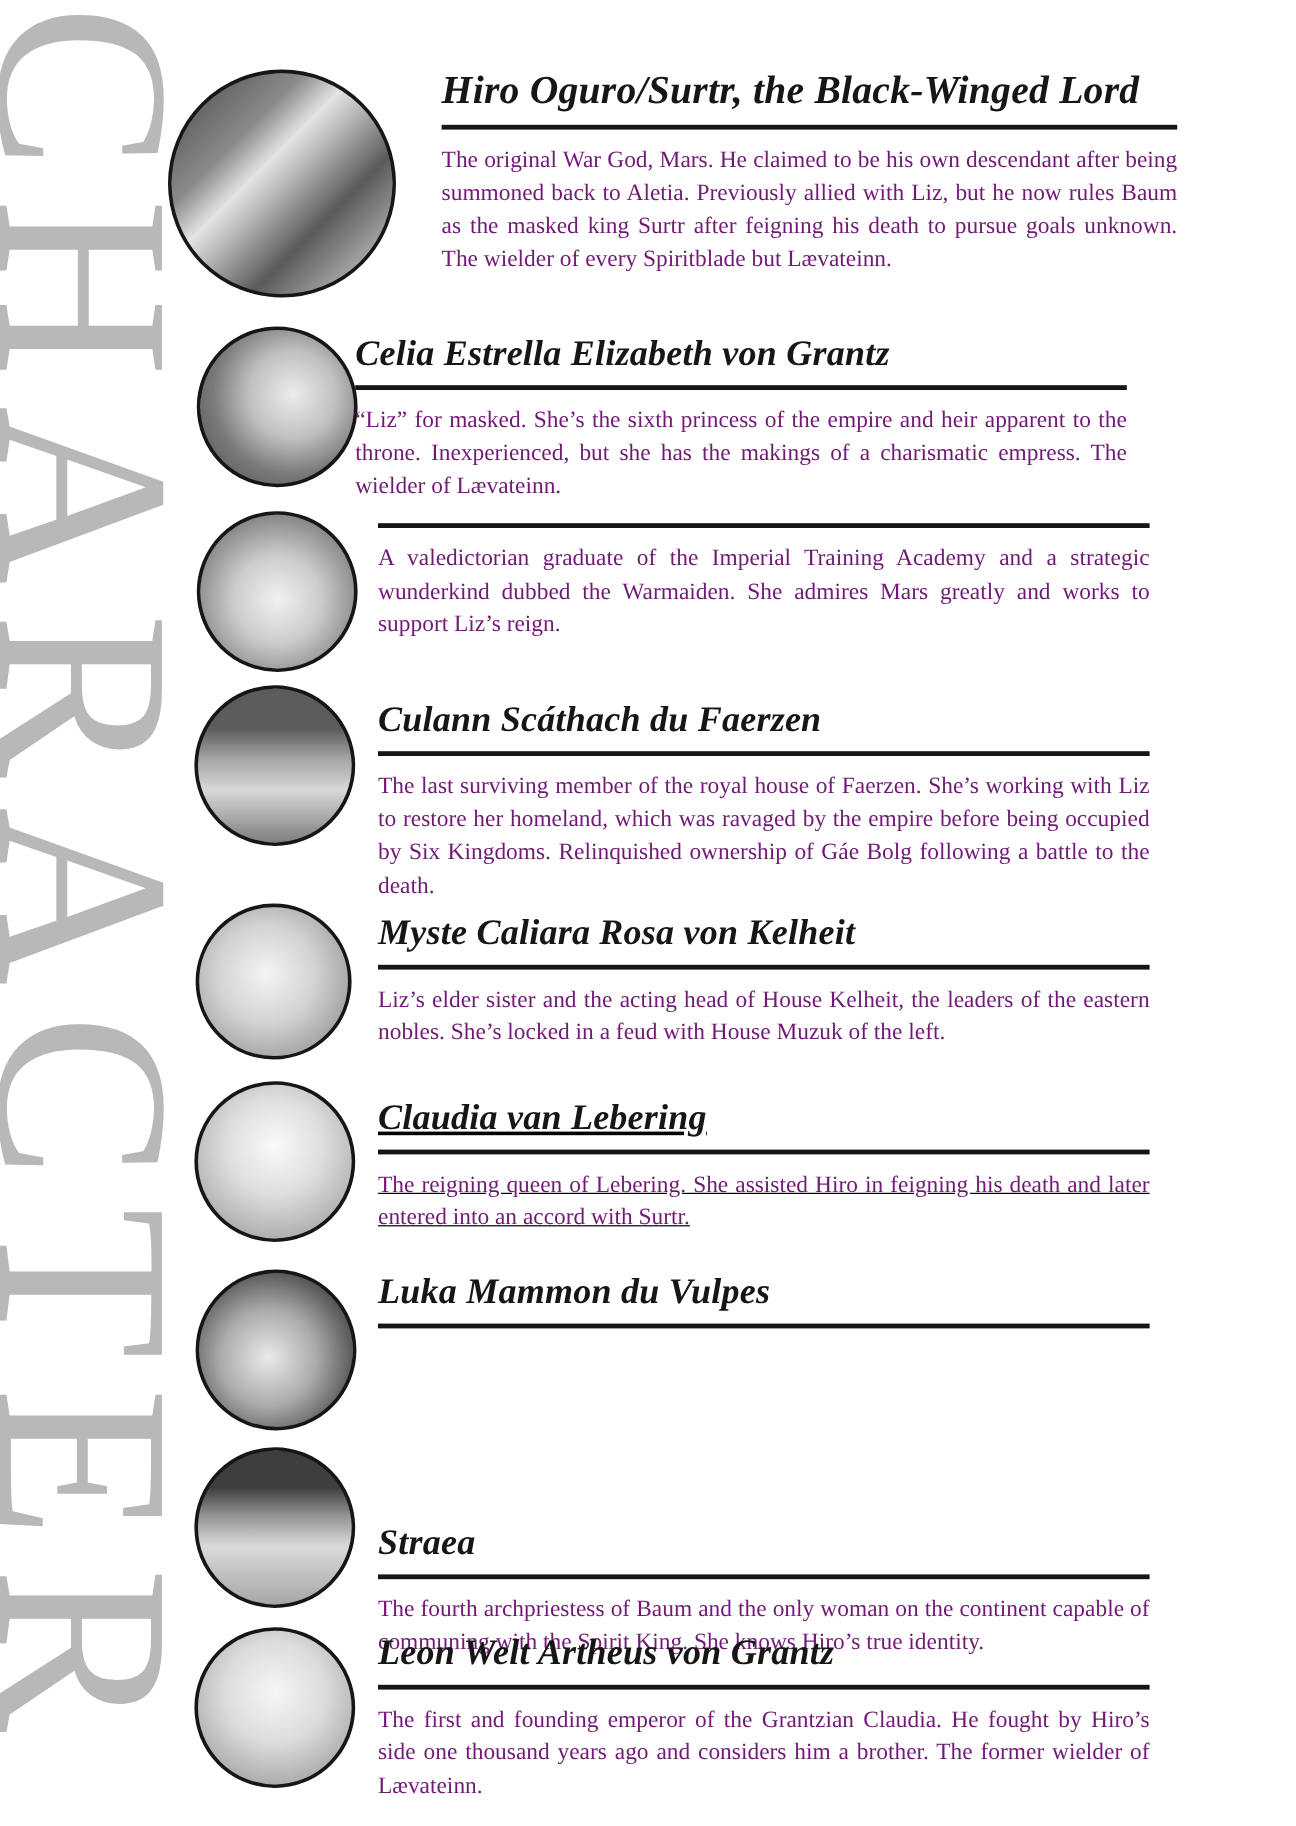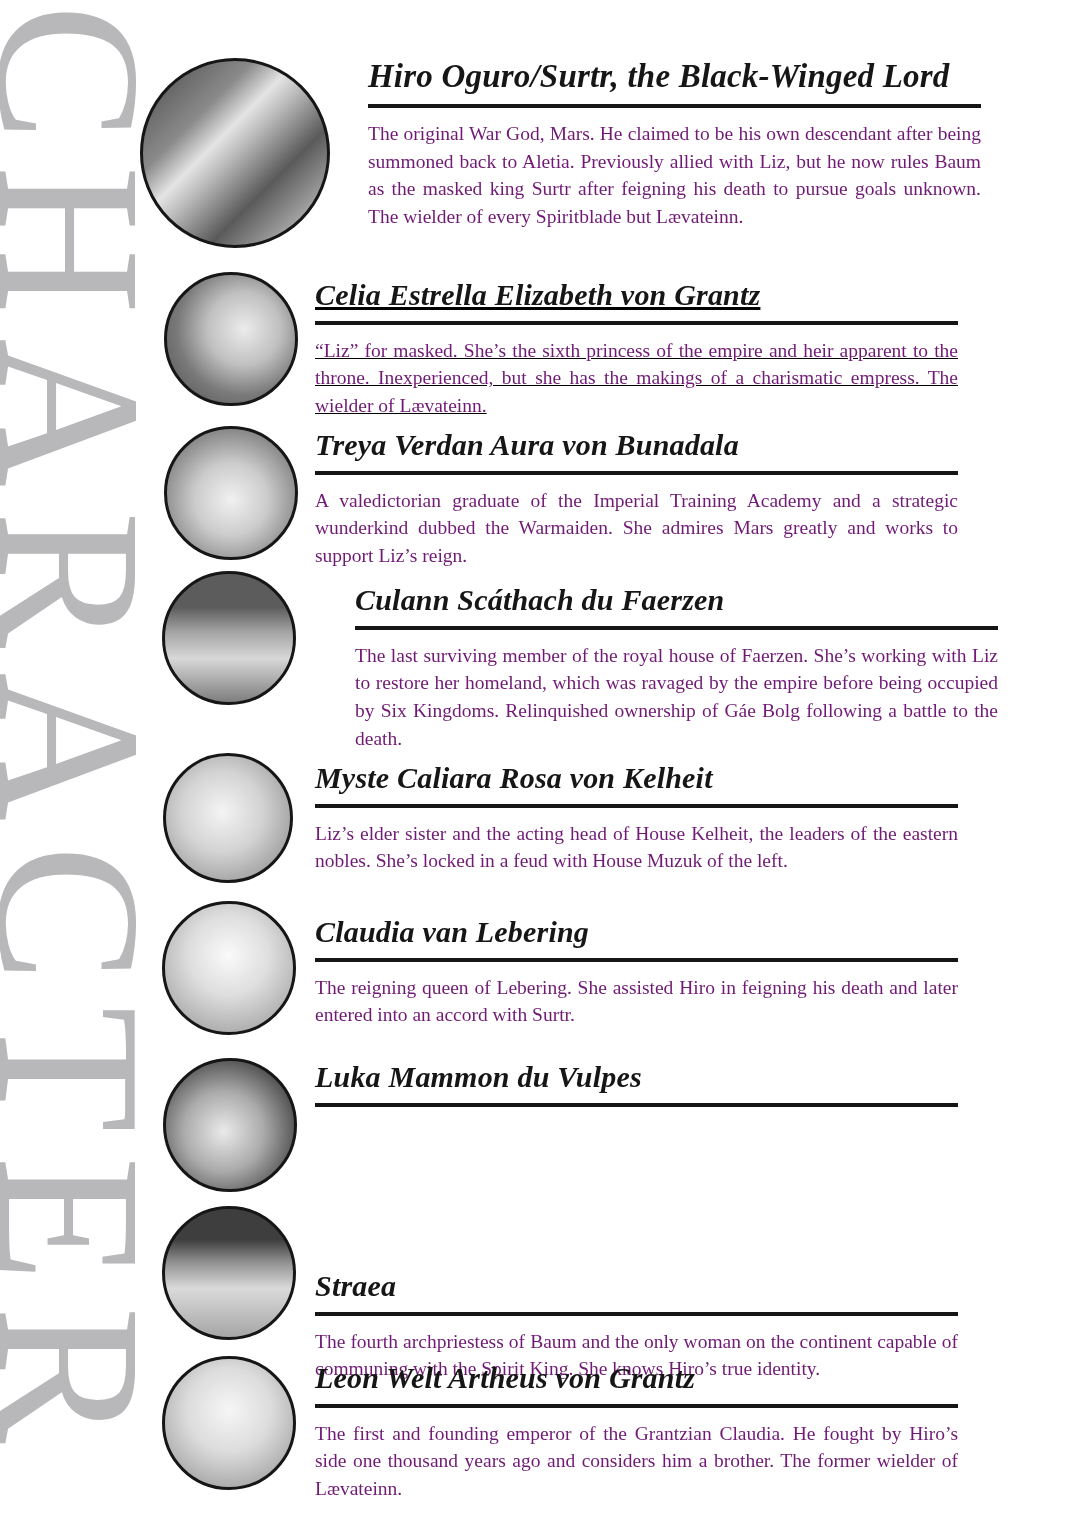--- a/index.html
+++ b/index.html
@@ -59,25 +59,25 @@
         background: linear-gradient(180deg, #3e3e3e 0%, #3e3e3e 24%, #929292 42%, #dadada 62%, #a6a6a6 100%); }
   .p9 { left: 162px; top: 1356px; width: 134px; height: 134px;
         background: radial-gradient(circle at 50% 40%, #f6f6f6 0%, #dcdcdc 42%, #a6a6a6 82%, #707070 100%); }
 
   
   .info {
     position: absolute;
     z-index: 2;
   }
   .i1 { left: 345px; top:  58px; width: 613px; margin-left: 23px; }
-  .i2 { left: 315px; top: 278px; width: 643px; text-decoration: underline; }
+  .i2 { left: 296px; top: 278px; width: 643px; }
   .i3 { left: 315px; top: 428px; width: 643px; }
-  .i4 { left: 315px; top: 583px; width: 643px; margin-left: 40px; }
+  .i4 { left: 315px; top: 583px; width: 643px; }
   .i5 { left: 315px; top: 761px; width: 643px; }
-  .i6 { left: 315px; top: 915px; width: 643px; }
+  .i6 { left: 315px; top: 915px; width: 643px; text-decoration: underline; }
   .i7 { left: 315px; top: 1060px; width: 643px; }
   .i8 { left: 315px; top: 1269px; width: 643px; }
   .i9 { left: 315px; top: 1361px; width: 643px; }
 
   .char-name {
     margin: 0;
     font-family: "Liberation Serif", serif;
     font-style: italic;
     font-weight: bold;
     font-size: 30px;
@@ -123,21 +123,20 @@
   <p class="char-desc">The original War God, Mars. He claimed to be his own descendant after being summoned back to Aletia. Previously allied with Liz, but he now rules Baum as the masked king Surtr after feigning his death to pursue goals unknown. The wielder of every Spiritblade but Lævateinn.</p>
 </section>
 
 <section class="info i2">
   <h2 class="char-name">Celia Estrella Elizabeth von Grantz</h2>
   <div class="rule"></div>
   <p class="char-desc">“Liz” for masked. She’s the sixth princess of the empire and heir apparent to the throne. Inexperienced, but she has the makings of a charismatic empress. The wielder of Lævateinn.</p>
 </section>
 
 <section class="info i3">
-  <h2 class="char-name">Treya Verdan Aura von Bunadala</h2>
   <div class="rule"></div>
   <p class="char-desc">A valedictorian graduate of the Imperial Training Academy and a strategic wunderkind dubbed the Warmaiden. She admires Mars greatly and works to support Liz’s reign.</p>
 </section>
 
 <section class="info i4">
   <h2 class="char-name">Culann Scáthach du Faerzen</h2>
   <div class="rule"></div>
   <p class="char-desc">The last surviving member of the royal house of Faerzen. She’s working with Liz to restore her homeland, which was ravaged by the empire before being occupied by Six Kingdoms. Relinquished ownership of Gáe Bolg following a battle to the death.</p>
 </section>
 

